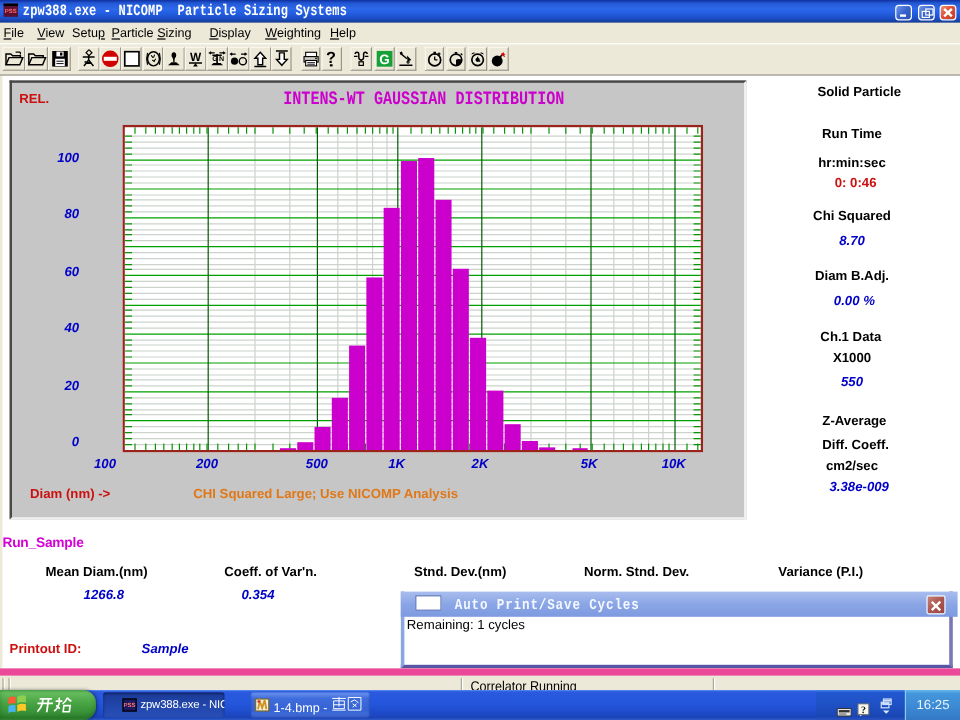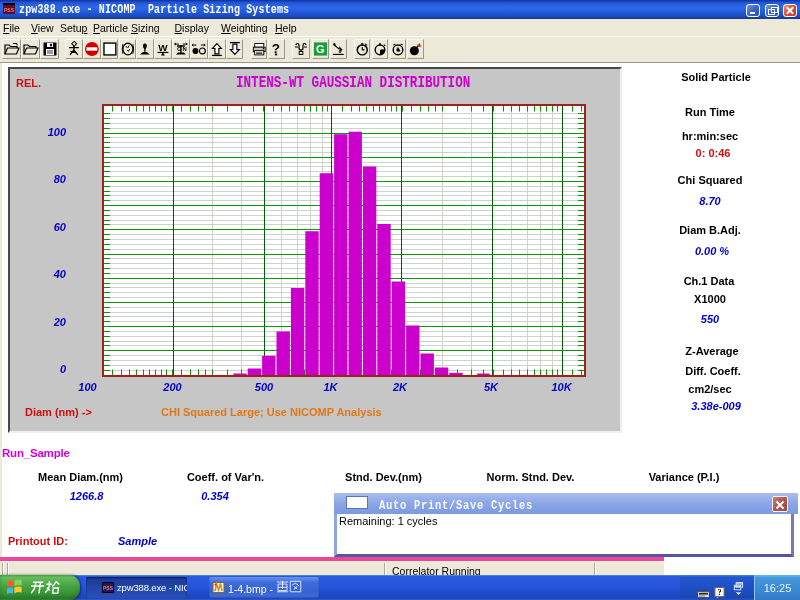--- a/index.html
+++ b/index.html
@@ -45,33 +45,33 @@
 #dlgt { position:absolute; left:-3px; top:0; width:464px; height:21px;
   background:linear-gradient(180deg,#a8bcec 0%,#8eа8e6 10%,#88a4e4 55%,#7e9ade 100%);
   background:linear-gradient(180deg,#a9bdee 0%,#8aa6e6 50%,#7e9ae0 100%); }
 #dlgt .wbox { position:absolute; left:12px; top:3px; width:22px; height:13px; background:#fff; border:1px solid #5a74b8; }
 #dlgt .dttl { position:absolute; left:45px; top:5px; color:#f4f8ff; font:bold 10.5px "Liberation Mono",monospace; letter-spacing:0.7px; transform:scaleY(1.2); transform-origin:top left; }
 #dlgx { position:absolute; left:438px; top:3px; width:16px; height:16px; border:1px solid #f0f4fc; border-radius:2px;
   background:linear-gradient(135deg,#c8827a 0%,#ac564e 50%,#9a4740 100%); }
 #dlgx:before { content:""; position:absolute; left:6px; top:2.5px; width:2.2px; height:10px; background:#fff; transform:rotate(45deg); }
 #dlgx:after  { content:""; position:absolute; left:6px; top:2.5px; width:2.2px; height:10px; background:#fff; transform:rotate(-45deg); }
 
-#status { left:0; top:557px; width:664px; height:18px; background:#ece9d8; border-top:4px solid #ec4899; }
+#status { left:0; top:557px; width:800px; height:18px; background:#ece9d8; border-top:6px solid #ec4899; }
 .sdiv { position:absolute; top:2px; height:14px; width:2px; border-left:1px solid #aca899; border-right:1px solid #fff; }
 
 #task { left:0; top:575px; width:800px; height:25px;
   background:linear-gradient(180deg,#5e8ef2 0%,#2a5ade 6%,#2456dc 45%,#1d4ac8 77%,#1c44b8 92%,#2e5cc8 100%); }
 #start { position:absolute; left:0; top:0; width:80px; height:25px; border-radius:0 11px 11px 0;
   background:linear-gradient(180deg,#4ea44a 0%,#65bc5c 10%,#48a342 45%,#389238 75%,#2e852e 92%,#3f9a3c 100%);
   box-shadow:inset 0 -2px 4px rgba(0,40,0,.25), 1px 0 3px rgba(0,0,30,.5); }
 .titem { position:absolute; top:2px; height:21px; border-radius:2px; color:#fff; font:11px "Liberation Sans";
   display:flex; align-items:center; gap:3px; padding-left:3px; overflow:hidden; white-space:pre; }
 #ti1 { left:86px; width:101px; background:linear-gradient(180deg,#1a3a96 0%,#2248ae 60%,#2a50b8 100%);
   box-shadow:inset 0 1px 2px rgba(0,0,40,.6);padding-left:16px; }
-#ti2 { left:209px; width:110px; background:linear-gradient(180deg,#6b93ee 0%,#3e6cdc 25%,#3563d4 70%,#4470dc 100%);
+#ti2 { left:209px; width:99px; background:linear-gradient(180deg,#6b93ee 0%,#3e6cdc 25%,#3563d4 70%,#4470dc 100%);
   box-shadow:inset 0 -1px 2px rgba(0,0,60,.3); }
 #tray { position:absolute; left:680px; top:0; width:120px; height:25px;
   background:linear-gradient(180deg,#4a86e8 0%,#2258d0 8%,#1e50c4 50%,#1a46b4 90%,#2a54c0 100%); }
 #clock { position:absolute; left:74px; top:0; width:46px; height:25px; color:#e8f4fc; font:11px "Liberation Sans";
   background:linear-gradient(180deg,#66b8ec 0%,#4496dc 12%,#3c8ad4 55%,#3478c4 100%);
   border-left:1px solid #88ccf4; display:flex; align-items:center; justify-content:center; }
 </style></head>
 <body>
 <div id="scr">
 

